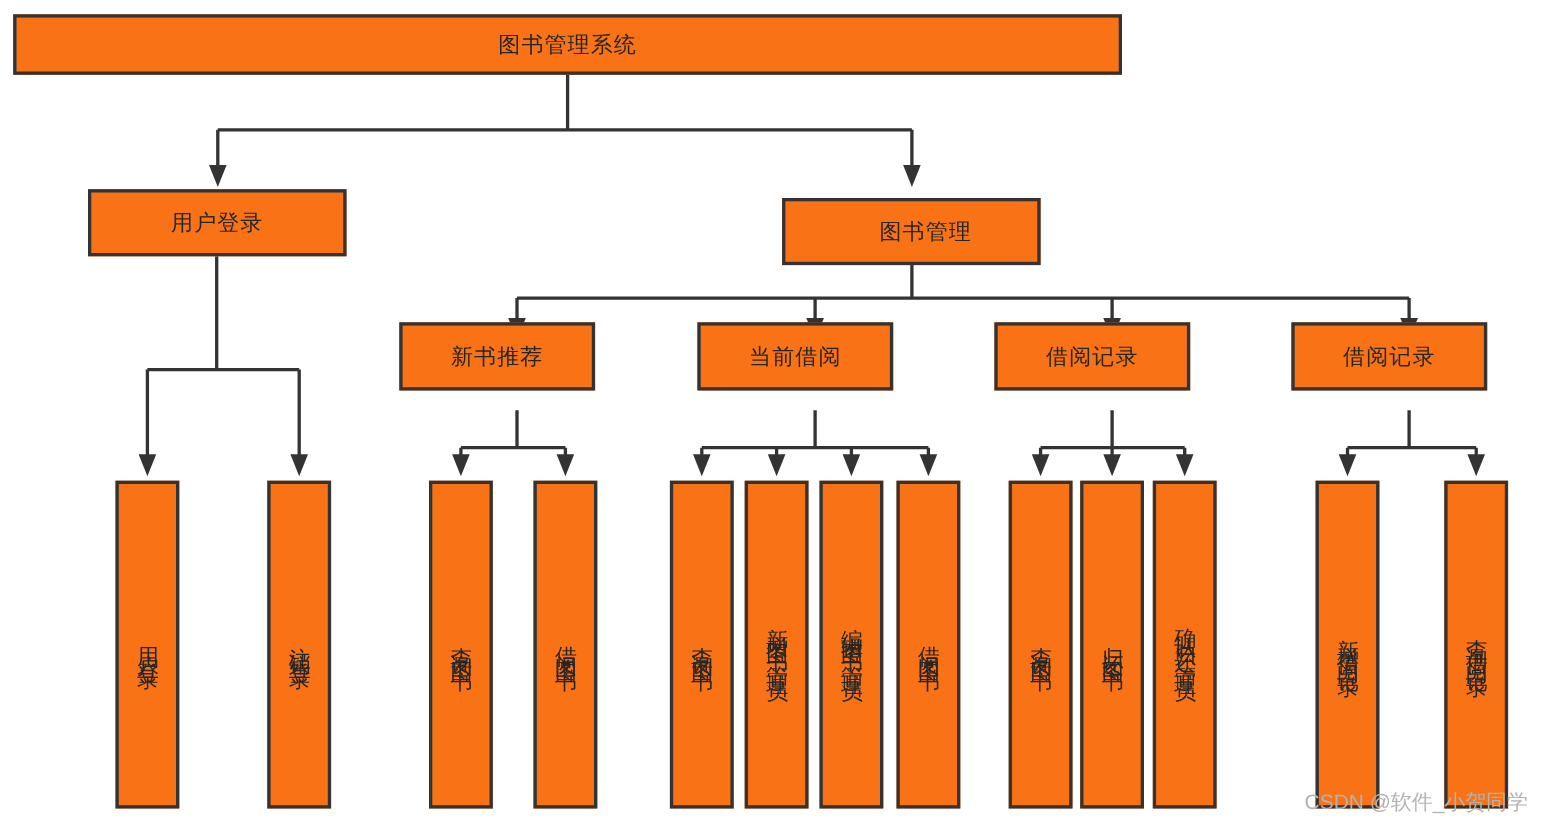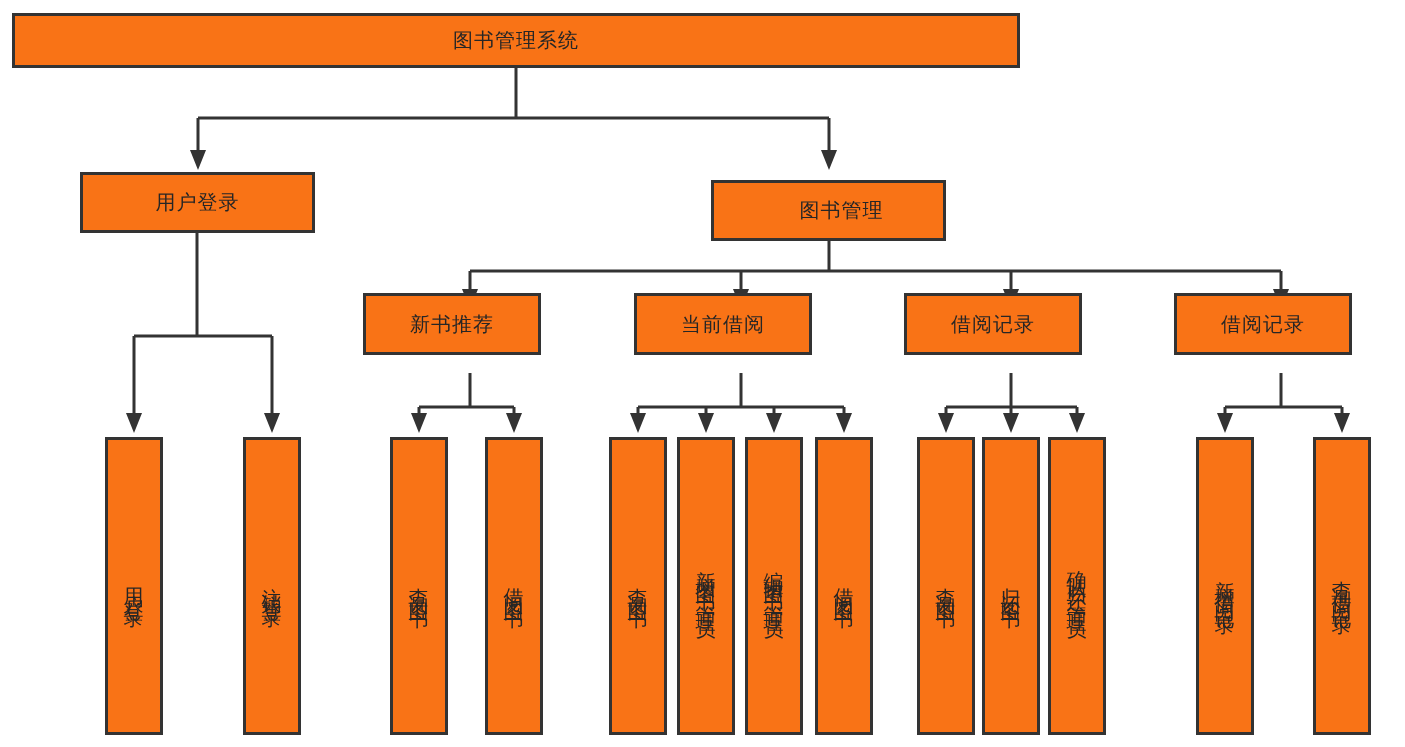--- a/index.html
+++ b/index.html
@@ -156,14 +156,15 @@
     <span class="vtext">确认归还（管理员）</span>
   </div>
 
   <div class="box leaf leaf-e1">
     <span class="vtext">新增借阅记录</span>
   </div>
   <div class="box leaf leaf-e2">
     <span class="vtext">查询借阅记录</span>
   </div>
 
+  <div class="watermark">CSDN @软件_小贺同学</div>
 
 </div>
 
 </body></html>

